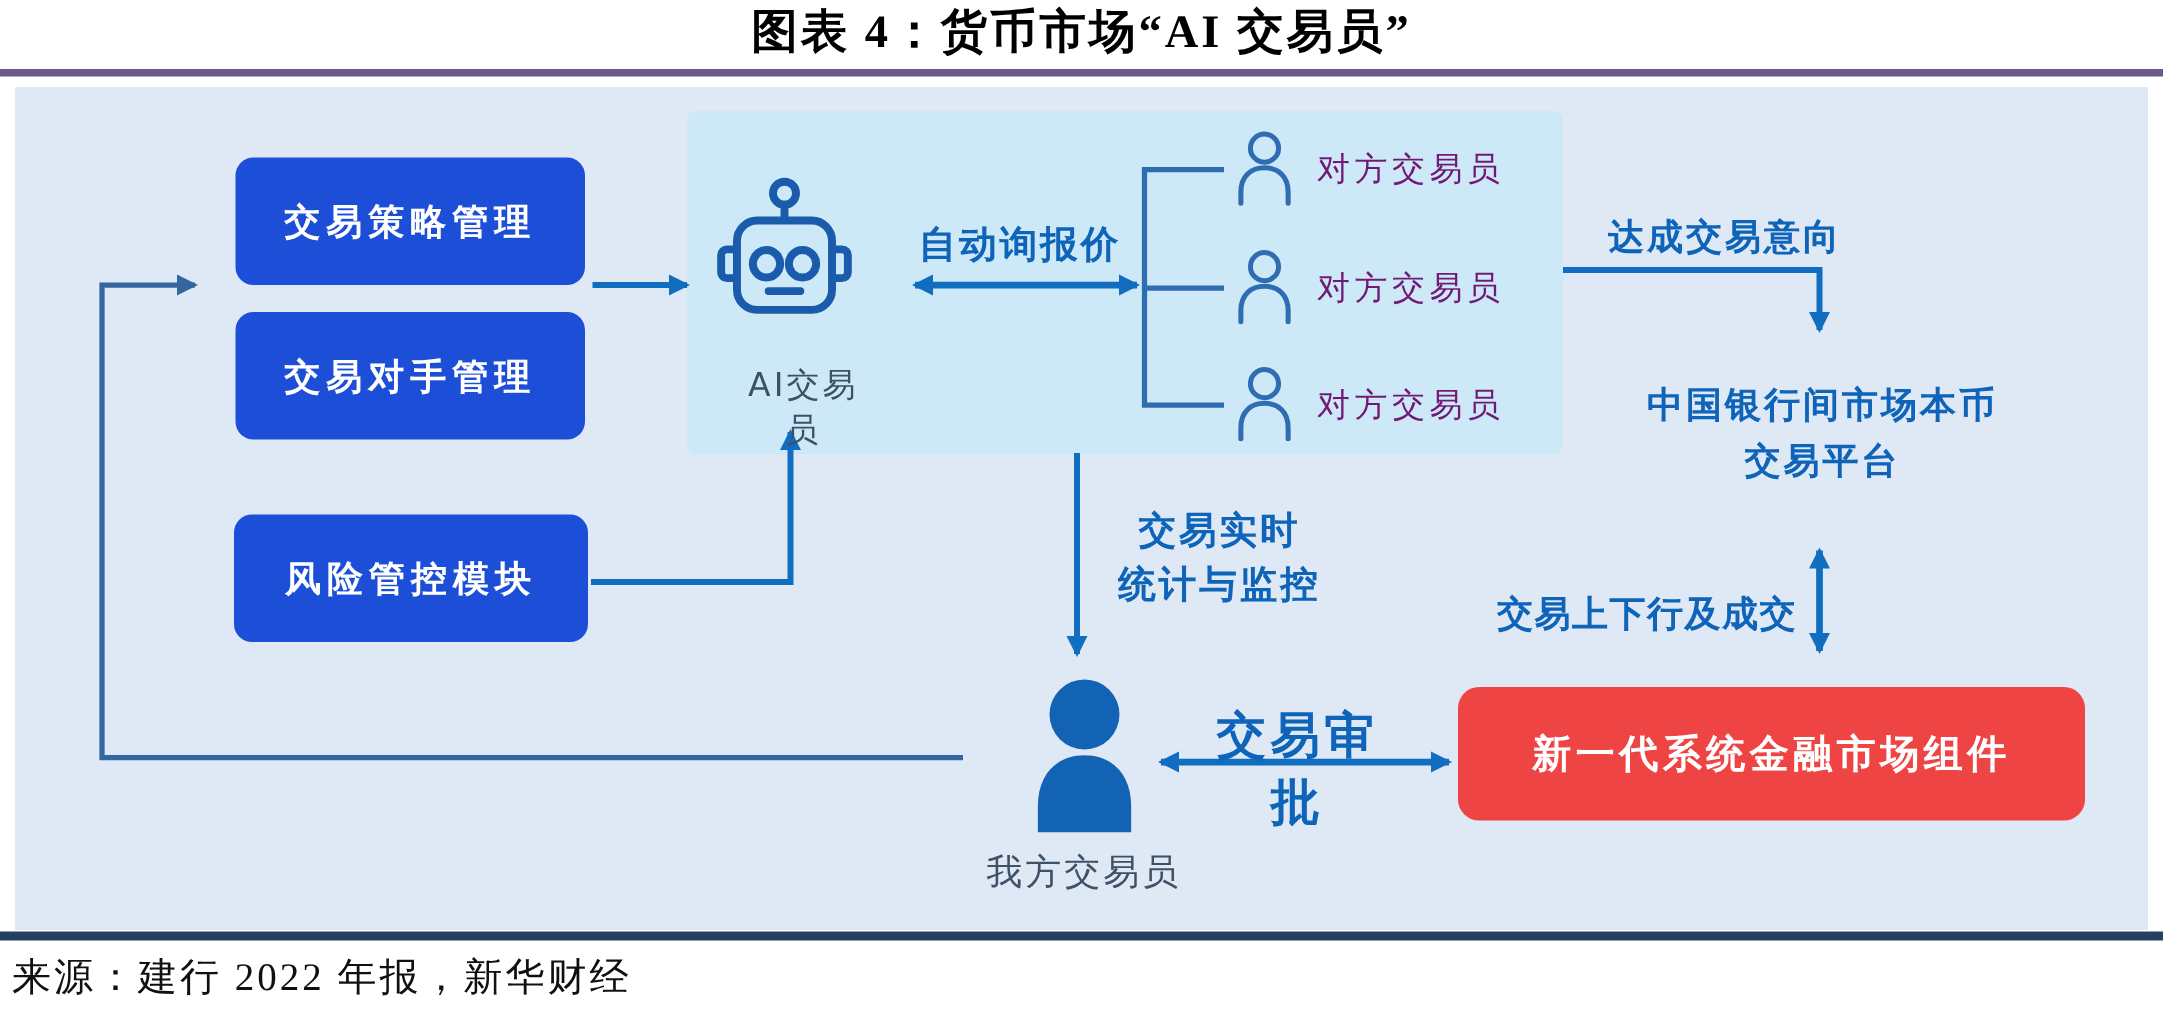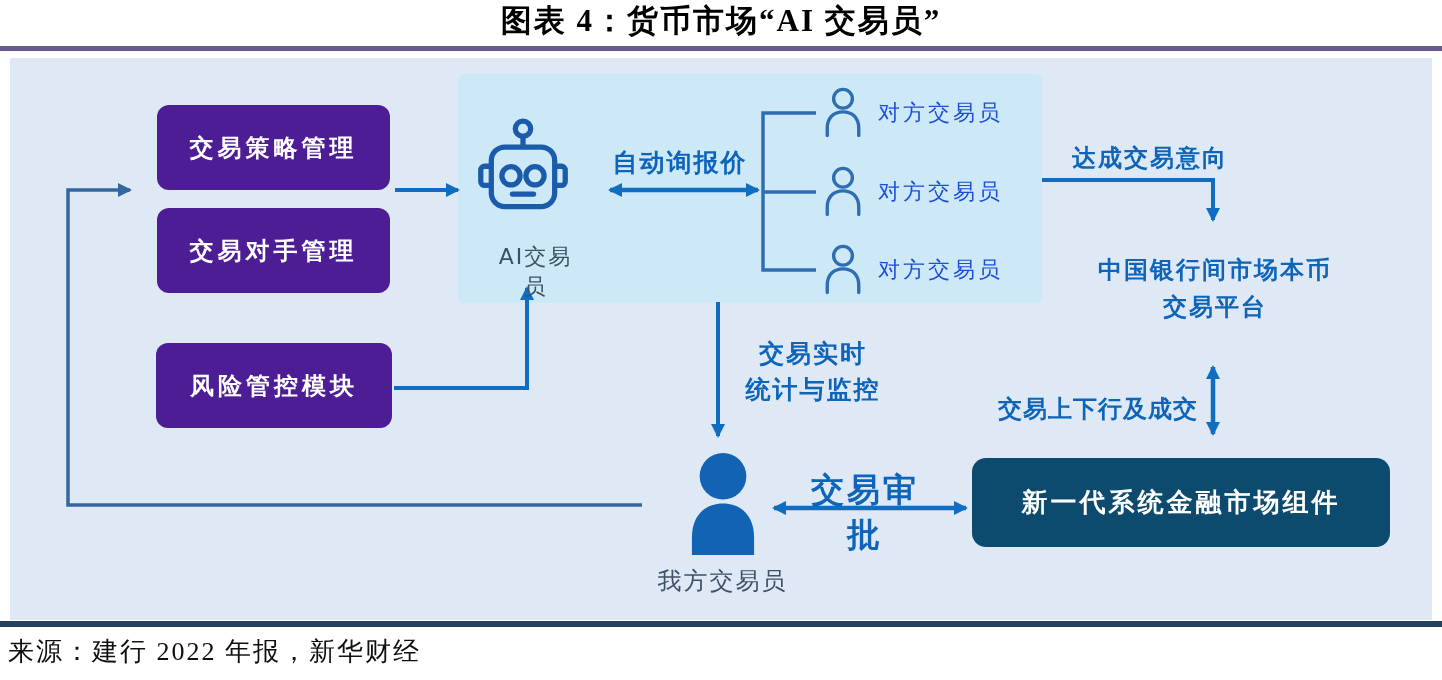--- a/index.html
+++ b/index.html
@@ -16,40 +16,40 @@
   .rule-bottom{position:absolute;top:621px;left:0;width:1442px;height:6px;background:#24415f;}
   .source{
     position:absolute;top:634px;left:8px;
     font-family:"Liberation Serif","DejaVu Serif",serif;
     font-size:26px;color:#101010;letter-spacing:2px;
   }
   .diagram{position:absolute;top:58px;left:10px;width:1422px;height:562px;background:#dfe9f5;}
   .panel{position:absolute;left:448px;top:16px;width:584px;height:229px;background:#cde9f8;border-radius:6px;}
   .connectors{position:absolute;left:0;top:0;width:1422px;height:562px;pointer-events:none;}
   .module{
-    position:absolute;width:233px;height:85px;background:#4c1d95;border-radius:12px;
+    position:absolute;width:233px;height:85px;background:#1d4ed8;border-radius:12px;
     color:#fff;display:flex;align-items:center;justify-content:center;
     font-size:24px;font-weight:bold;letter-spacing:4px;
   }
   .sys-box{
-    position:absolute;left:962px;top:400px;width:418px;height:89px;background:#0c4a6e;border-radius:14px;
+    position:absolute;left:962px;top:400px;width:418px;height:89px;background:#ef4444;border-radius:14px;
     color:#fff;display:flex;align-items:center;justify-content:center;
     font-size:26px;font-weight:bold;letter-spacing:3px;
   }
   .blue-label{position:absolute;color:#0d64b8;font-weight:bold;}
   .lbl-quote{left:585px;top:88px;width:170px;text-align:center;font-size:25px;letter-spacing:2px;}
   .lbl-intent{left:1040px;top:84px;width:200px;text-align:center;font-size:24px;letter-spacing:2px;}
   .lbl-platform{left:1080px;top:194px;width:250px;text-align:center;font-size:24px;line-height:37px;letter-spacing:2px;}
   .lbl-updown{left:960px;top:335px;width:228px;text-align:right;font-size:24px;letter-spacing:1px;}
   .lbl-monitor{left:723px;top:278px;width:160px;text-align:center;font-size:25px;line-height:36px;letter-spacing:2px;}
   .lbl-approval{left:790px;top:410px;width:130px;text-align:center;font-size:33px;letter-spacing:3px;}
   .ai-wrap{position:absolute;left:461px;top:60px;width:104px;text-align:center;}
   .ai-wrap .caption{margin-top:12px;font-size:22px;color:#3d5064;letter-spacing:2px;margin-left:25px;}
   .cp-row{position:absolute;left:810px;height:56px;display:flex;align-items:center;}
-  .cp-row .caption{margin-left:12px;font-size:22px;color:#1d4ed8;letter-spacing:3px;}
+  .cp-row .caption{margin-left:12px;font-size:22px;color:#701a75;letter-spacing:3px;}
   .our-wrap{position:absolute;left:645px;top:394px;width:135px;text-align:center;}
   .our-wrap .caption{margin-top:6px;font-size:24px;color:#3f5166;letter-spacing:2px;}
 </style>
 </head>
 <body>
 
 <div class="figure-title">图表 4：货币市场“AI 交易员”</div>
 <div class="rule-top"></div>
 
 <div class="diagram">

